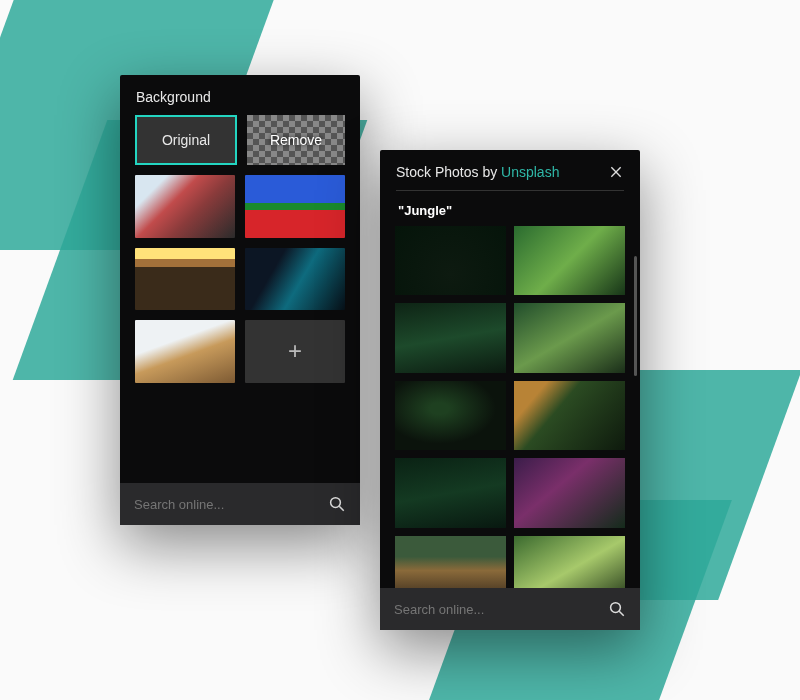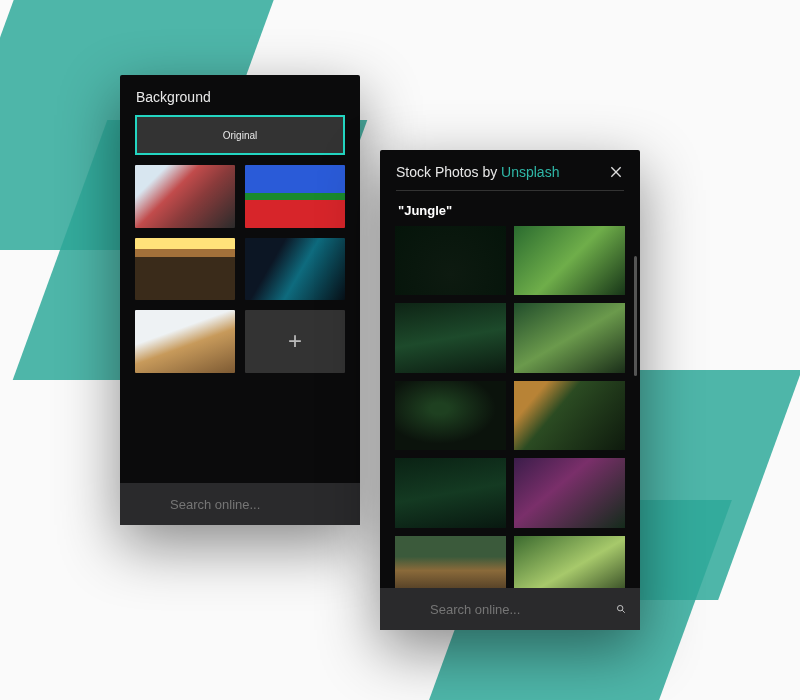--- a/index.html
+++ b/index.html
@@ -31,23 +31,23 @@
   .panel-right { left: 380px; top: 150px; width: 260px; height: 480px; }
 
   .panel-header { padding: 14px 16px 10px; font-size: 14px; font-weight: 400; color: #e8e8e8; }
   .panel-header.flex { display: flex; align-items: flex-start; justify-content: space-between; }
   .panel-header .provider { color: #2fb8a8; }
   .close-x { width: 16px; height: 16px; cursor: pointer; color: #ddd; }
   .close-x svg { width: 100%; height: 100%; display: block; }
 
   .row { display: flex; gap: 10px; padding: 0 15px 10px; }
   .opt {
-    flex: 1; height: 40px;
+    flex: 1; height: 50px;
     display: flex; align-items: center; justify-content: center;
-    font-size: 10px; color: #e8e8e8;
+    font-size: 14px; color: #e8e8e8;
     background: #2b2b2d; cursor: pointer;
   }
   .opt.selected { border: 2px solid #23d5c1; background: #333; }
   .opt.checker {
     background:
       repeating-conic-gradient(#555 0% 25%, #888 0% 50%) 0 0/12px 12px;
     color: #fff; text-shadow: 0 0 4px #000;
   }
 
   .grid { padding: 0 15px; display: grid; grid-template-columns: 1fr 1fr; gap: 10px; }
@@ -72,21 +72,21 @@
 
   .spacer { flex: 1; }
 
   .search {
     display: flex; align-items: center;
     background: #2a2a2c; height: 42px;
     padding: 0 14px; gap: 10px;
   }
   .search input {
     flex: 1; background: transparent; border: none; outline: none;
-    color: #ef4444; font-size: 13px; margin-left: 36px;
+    color: #ef4444; font-size: 13px;
   }
   .search .mag { width: 18px; height: 18px; color: #ddd; cursor: pointer; }
   .search .mag svg { width: 100%; height: 100%; display: block; }
 
   
   .p1 { background: linear-gradient(135deg,#d8e6f0 20%,#c14b4b 40%,#8a3b3b 60%,#2b2b2b); }
   .p2 { background: linear-gradient(180deg,#2a5bd8 45%,#1a8a2c 45% 55%,#d7252a 55%); }
   .p3 { background: linear-gradient(180deg,#ffe27a 18%,#a3713a 18% 30%,#3a2b1a 30%); }
   .p4 { background: linear-gradient(120deg,#0c1624 30%,#0e6b7e 55%,#071018); }
   .p5 { background: linear-gradient(160deg,#eef2f4 35%,#c79a5b 55%,#7d5a33); }
@@ -107,20 +107,21 @@
 <div class="rhombus r1"></div>
 <div class="rhombus r2"></div>
 <div class="rhombus r3"></div>
 <div class="rhombus r4"></div>
 
 <div class="panel panel-left">
   <div class="panel-header">Background</div>
 
   <div class="row">
     <div class="opt selected">Original</div>
+    <div class="opt checker">Remove</div>
   </div>
 
   <div class="grid">
     <div class="thumb p1"></div>
     <div class="thumb p2"></div>
     <div class="thumb p3"></div>
     <div class="thumb p4"></div>
     <div class="thumb p5"></div>
     <div class="thumb add">+</div>
   </div>

